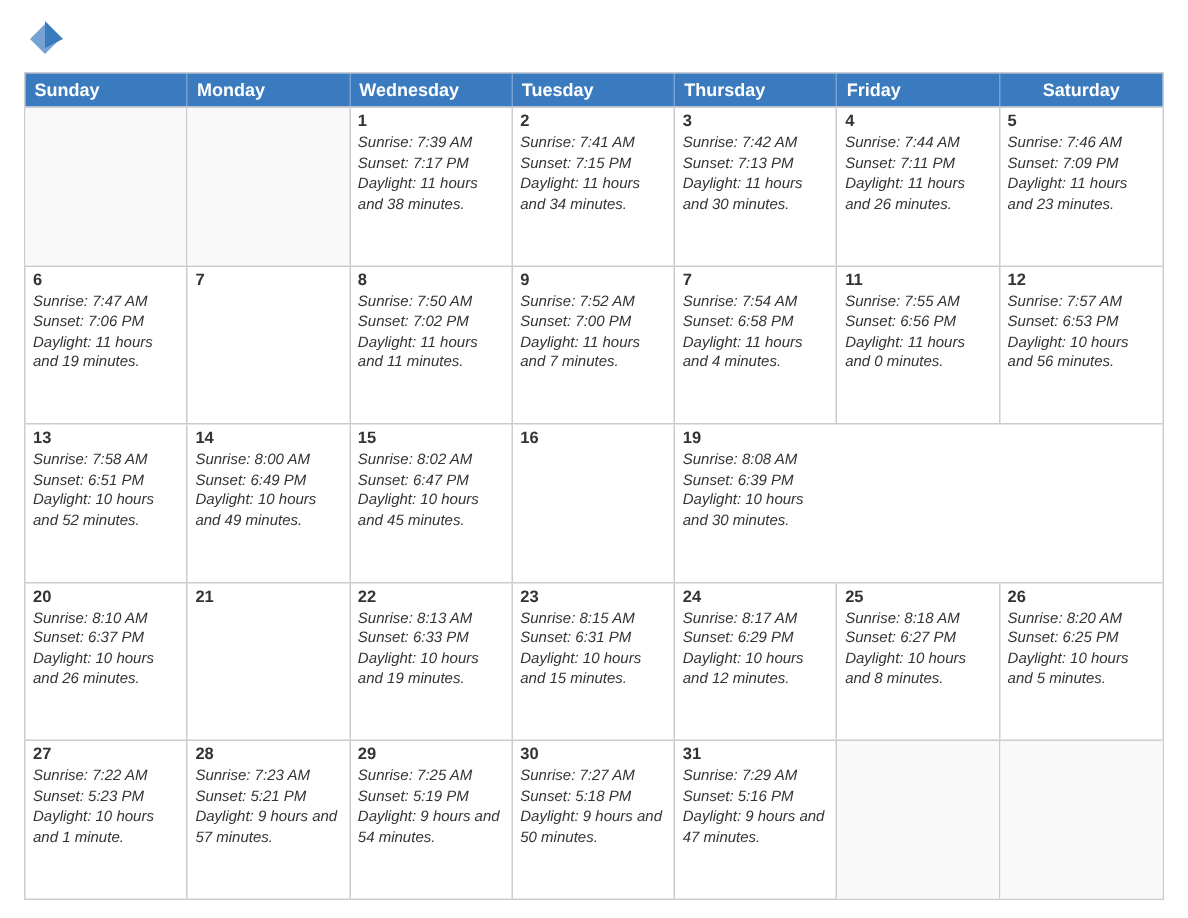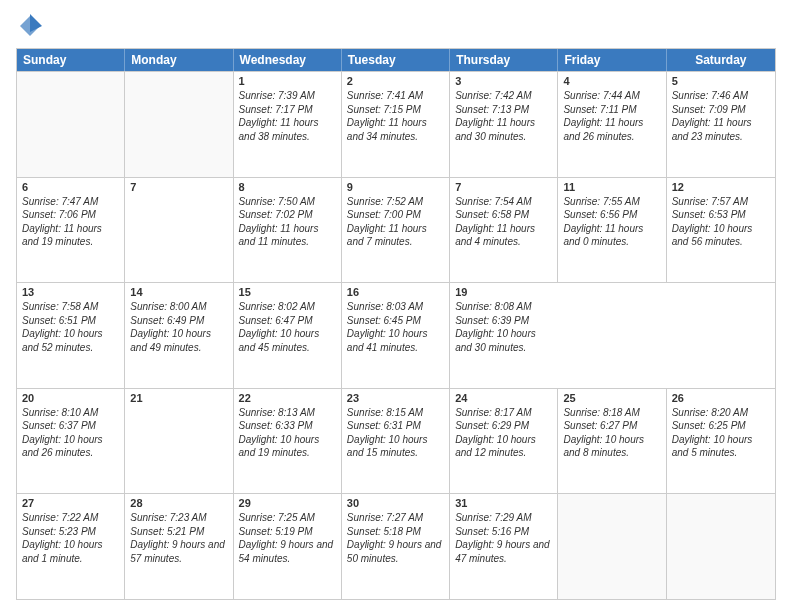--- a/index.html
+++ b/index.html
@@ -207,21 +207,20 @@
           <div class="cal-cell">
             <span class="day-num">14</span>
             <div class="day-info">Sunrise: 8:00 AM<br>Sunset: 6:49 PM<br>Daylight: 10 hours and 49 minutes.</div>
           </div>
           <div class="cal-cell">
             <span class="day-num">15</span>
             <div class="day-info">Sunrise: 8:02 AM<br>Sunset: 6:47 PM<br>Daylight: 10 hours and 45 minutes.</div>
           </div>
           <div class="cal-cell">
             <span class="day-num">16</span>
-            <div class="day-info">Sunrise: 8:03 AM<br>Sunset: 6:45 PM<br>Daylight: 10 hours and 41 minutes.</div>
           </div>
           <div class="cal-cell">
             <span class="day-num">19</span>
             <div class="day-info">Sunrise: 8:08 AM<br>Sunset: 6:39 PM<br>Daylight: 10 hours and 30 minutes.</div>
           </div>
         </div>
         <div class="cal-row">
           <div class="cal-cell">
             <span class="day-num">20</span>
             <div class="day-info">Sunrise: 8:10 AM<br>Sunset: 6:37 PM<br>Daylight: 10 hours and 26 minutes.</div>

